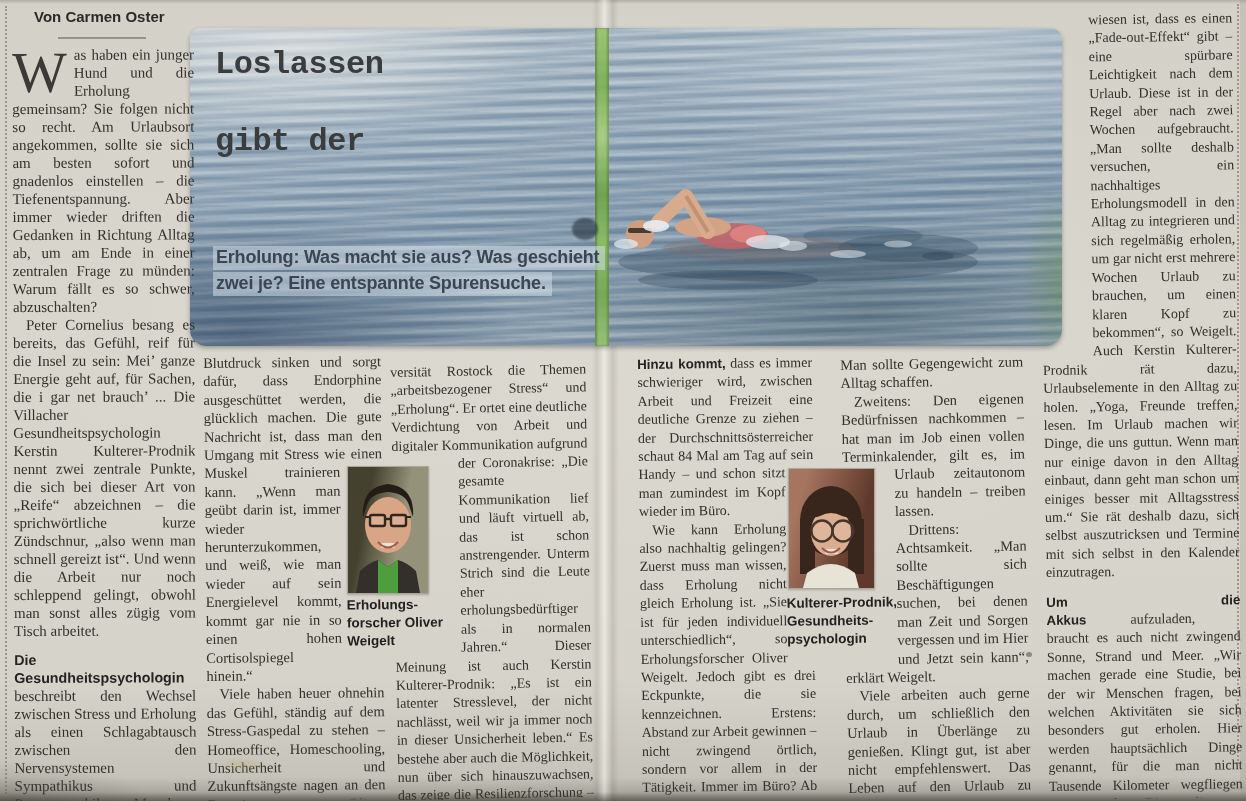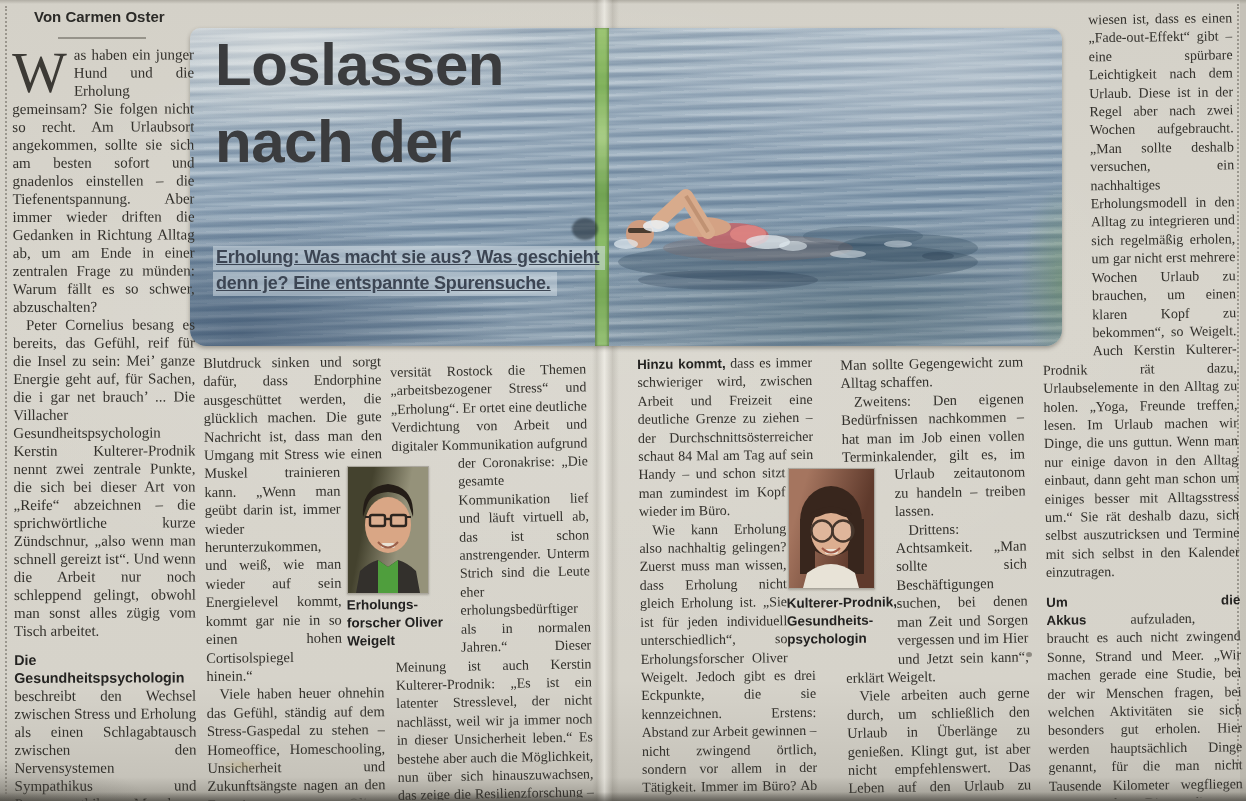--- a/index.html
+++ b/index.html
@@ -42,27 +42,27 @@
     box-shadow:0 2px 4px rgba(80,76,66,0.45);
     background:
       radial-gradient(ellipse 420px 160px at 12% 6%, rgba(228,231,230,0.65), rgba(228,231,230,0) 60%),
       radial-gradient(ellipse 520px 200px at 88% 12%, rgba(214,221,226,0.45), rgba(214,221,226,0) 60%),
       radial-gradient(ellipse 420px 190px at 6% 96%, rgba(36,58,86,0.48), rgba(36,58,86,0) 65%),
       radial-gradient(ellipse 520px 170px at 78% 90%, rgba(40,68,82,0.38), rgba(40,68,82,0) 60%),
       radial-gradient(ellipse 60px 140px at 100% 80%, rgba(110,150,85,0.45), rgba(110,150,85,0) 70%),
       repeating-linear-gradient(177.5deg, rgba(250,252,252,0.20) 0px, rgba(250,252,252,0.20) 2px, rgba(110,130,152,0.16) 4px, rgba(70,95,125,0.22) 7px, rgba(182,196,206,0.15) 9px, rgba(250,252,252,0.10) 12px),
       repeating-linear-gradient(181deg, rgba(90,115,140,0.12) 0 3px, rgba(222,229,233,0.12) 5px 9px, rgba(62,87,117,0.14) 11px 14px),
       linear-gradient(172deg, #c3cbd1 0%, #aebdc8 15%, #9cafbf 30%, #8aa0b3 48%, #7e96aa 62%, #859aab 78%, #93a6b3 100%);}
-  .headline{position:absolute;left:25px;top:-2px;font-family:Liberation Sans, sans-serif;font-weight:bold;
-    font-size:60px;line-height:77px;color:#3b3c3e;letter-spacing:-0.5px;}
+  .headline{position:absolute;left:25px;top:-2px;font-family:Liberation Mono, monospace;font-weight:bold;
+    font-size:32px;line-height:77px;color:#3b3c3e;letter-spacing:-0.5px;}
   .headline span{display:block;}
   .subhead{position:absolute;left:23px;top:218px;display:flex;flex-direction:column;align-items:flex-start;}
   .subhead span{display:inline-block;background:rgba(209,220,228,0.55);color:#3c4553;
     font-family:"Liberation Sans",sans-serif;font-weight:bold;font-size:18px;line-height:21px;
-    letter-spacing:-0.2px;padding:1px 6px 2px 3px;margin-bottom:2px;text-decoration:underline;}
+    letter-spacing:-0.2px;padding:1px 6px 2px 3px;margin-bottom:2px;}
   .fold-green{position:absolute;left:405px;top:0;width:14px;height:100%;
     background:linear-gradient(180deg,#9cc76e 0%,#7db153 18%,#aad081 34%,#6fa34a 52%,#8cbf63 68%,#77aa50 84%,#98c572 100%);
     box-shadow:inset 2px 0 2px rgba(60,90,40,0.5), inset -2px 0 2px rgba(60,90,40,0.4);opacity:.92;}
   .swimmer{position:absolute;left:418px;top:146px;width:370px;height:130px;}
   .dark-blob{position:absolute;left:382px;top:190px;width:26px;height:22px;border-radius:50%;background:rgba(28,38,48,0.55);filter:blur(1px);}
 
   
   .crease{position:absolute;left:592px;width:27px;background:linear-gradient(90deg, rgba(105,100,90,0) 0%, rgba(105,100,90,0.13) 18%, rgba(252,250,244,0.5) 46%, rgba(105,100,90,0.17) 76%, rgba(105,100,90,0) 100%);}
   .crease-top{top:0;height:30px;}
   .crease-bottom{top:346px;height:455px;}
@@ -117,25 +117,25 @@
       <ellipse cx="48" cy="52" rx="13" ry="6" fill="rgba(236,242,246,0.85)"></ellipse>
       <ellipse cx="18" cy="70" rx="12" ry="5" fill="rgba(230,238,243,0.7)"></ellipse>
       <ellipse cx="160" cy="68" rx="22" ry="7" fill="rgba(225,235,240,0.75)"></ellipse>
       <ellipse cx="185" cy="72" rx="14" ry="5" fill="rgba(225,235,240,0.6)"></ellipse>
       <ellipse cx="240" cy="80" rx="18" ry="4" fill="rgba(235,242,246,0.5)"></ellipse>
       <ellipse cx="290" cy="70" rx="14" ry="3.5" fill="rgba(235,242,246,0.45)"></ellipse>
       <ellipse cx="330" cy="82" rx="16" ry="4" fill="rgba(40,60,80,0.35)"></ellipse>
     </svg>
     <div class="headline">
       <span>Loslassen</span>
-      <span>nach der</span>
+      <span>gibt der</span>
     </div>
     <div class="subhead">
       <span>Erholung: Was macht sie aus? Was geschieht</span>
-      <span>denn je? Eine entspannte Spurensuche.</span>
+      <span>zwei je? Eine entspannte Spurensuche.</span>
     </div>
   </div>
 
   <div class="col col1">
     <p><span class="dropcap">W</span><span>as haben ein junger Hund und die Erholung gemeinsam? Sie folgen nicht so recht. Am Urlaubsort angekommen, sollte sie sich am besten sofort und gnadenlos einstellen – die Tiefenentspannung. Aber immer wieder driften die Gedanken in Richtung Alltag ab, um am Ende in einer zentralen Frage zu münden: Warum fällt es so schwer, abzuschalten?</span></p>
     <p class="ind">Peter Cornelius besang es bereits, das Gefühl, reif für die Insel zu sein: Mei’ ganze Energie geht auf, für Sachen, die i gar net brauch’ ... Die Villacher Gesundheitspsychologin Kerstin Kulterer-Prodnik nennt zwei zentrale Punkte, die sich bei dieser Art von „Reife“ abzeichnen – die sprichwörtliche kurze Zündschnur, „also wenn man schnell gereizt ist“. Und wenn die Arbeit nur noch schleppend gelingt, obwohl man sonst alles zügig vom Tisch arbeitet.</p>
     <p class="lead-para"><span class="lead-sans">Die Gesundheitspsychologin</span><span> beschreibt den Wechsel zwischen Stress und Erholung als einen Schlagabtausch zwischen den Nervensystemen Sympathikus und Parasympathikus. „Man kann sich das wie bei Gaspedal und Bremse vorstellen. Der Sympathikus lässt das System hochfahren, der Parasympathikus bremst es.“ Er lässt den</span></p>
   </div>
 
   <div class="col col2">

